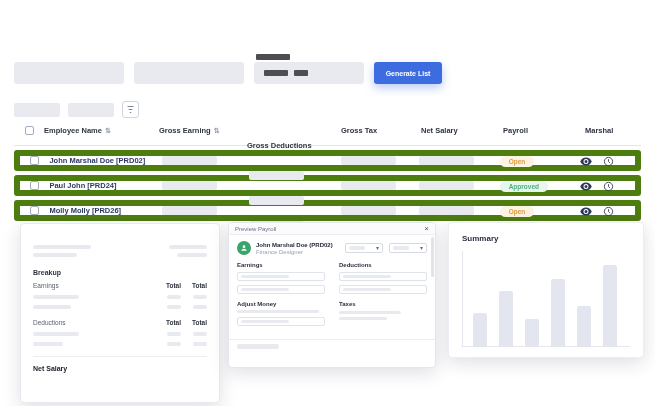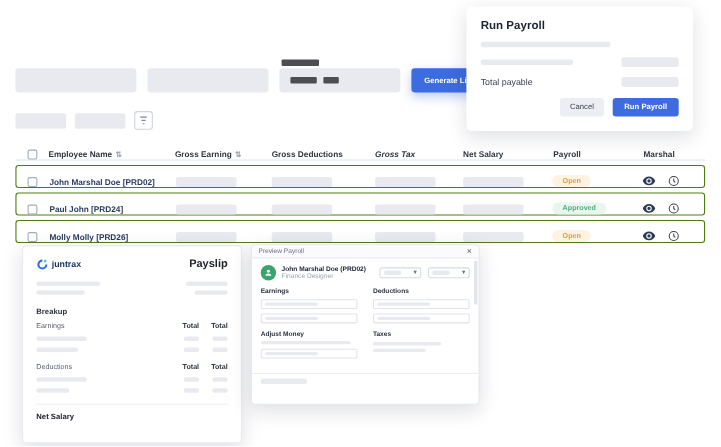--- a/index.html
+++ b/index.html
@@ -31,29 +31,29 @@
   .modal{left:424px;top:6px;width:206px;height:113px;padding:11px 13px;}
   .modal-title{font-size:10.5px;font-weight:bold;color:#1e2430;}
   .m-row{display:flex;justify-content:space-between;align-items:center;margin-top:9px;}
   .total-label{font-size:8px;color:#3a4152;}
   .m-actions{display:flex;justify-content:flex-end;gap:8px;margin-top:10px;}
   .m-actions .btn-ghost{width:40px;height:17px;}
   .m-actions .btn-primary{width:60px;height:17px;}
 
   
   .table{position:absolute;left:14px;top:126px;width:627px;}
-  .trow,.thead{display:flex;align-items:flex-end;}
+  .trow,.thead{display:flex;align-items:flex-start;}
   .thead{height:20px;font-size:7.5px;font-weight:bold;color:#2e3440;border-bottom:1px solid #e2e5ec;}
-  .trow{height:21px;margin-top:4px;border:1px solid #4d7c0f;border-radius:3px;background:#fff;}
+  .trow{height:21px;margin-top:4px;border:6px solid #4d7c0f;border-radius:3px;background:#fff;}
   .col{display:flex;align-items:center;}
   .col-check{width:30px;justify-content:center;}
   .col-name{width:115px;}
   .col-earn{width:88px;}
   .col-ded{width:94px;margin-top:15px;}
-  .col-tax{width:80px;font-style:italic;}
+  .col-tax{width:80px;}
   .col-net{width:82px;}
   .col-status{width:82px;}
   .col-action{width:56px;gap:11px;}
   .cb{width:9px;height:9px;border:1px solid #a3abbd;border-radius:2px;background:#fff;display:inline-block;cursor:pointer;}
   .sort{color:#9aa2b5;font-size:7px;margin-left:3px;cursor:pointer;}
   .emp-name{font-size:7.5px;font-weight:bold;color:#2b3a63;}
   .cell-sk{width:55px;height:9px;}
   .badge{font-size:6.5px;font-weight:bold;padding:2px 9px;border-radius:8px;}
   .badge[data-status="open"]{color:#dd9d3e;background:#fdf3e1;}
   .badge[data-status="approved"]{color:#4fae7f;background:#e8f6ee;}
@@ -126,38 +126,20 @@
   <div class="controls2">
     <div class="sk ctrl"></div>
     <div class="sk ctrl"></div>
     <div class="icon-btn">
       <svg width="9" height="9" viewBox="0 0 24 24" fill="none" stroke="#7d87a0" stroke-width="3">
         <path d="M4 4h16M7 12h10M10 20h4"></path>
       </svg>
     </div>
   </div>
 
-  <div class="card modal">
-    <div class="modal-title">Run Payroll</div>
-    <div class="m-row">
-      <div class="sk" style="width:118px;height:5px"></div>
-    </div>
-    <div class="m-row">
-      <div class="sk" style="width:84px;height:5px"></div>
-      <div class="sk" style="width:52px;height:9px"></div>
-    </div>
-    <div class="m-row">
-      <span class="total-label">Total payable</span>
-      <div class="sk" style="width:52px;height:9px"></div>
-    </div>
-    <div class="m-actions">
-      <button class="btn-ghost">Cancel</button>
-      <button class="btn-primary">Run Payroll</button>
-    </div>
-  </div>
 
   <div class="table">
     <div class="thead">
       <div class="col col-check">
           <span class="cb"></span>
         </div>
       <div class="col col-name">
         <span>Employee Name</span>
         <span class="sort">⇅</span>
       </div>
@@ -288,30 +270,20 @@
           <svg width="11" height="11" viewBox="0 0 24 24" fill="none" stroke="#3a3f4b" stroke-width="2">
               <circle cx="12" cy="12" r="9"></circle>
               <path d="M12 7v5l3 3"></path>
             </svg>
         </span>
       </div>
     </div>
   </div>
 
   <div class="card payslip">
-    <div class="ps-head">
-      <div class="brand">
-        <svg width="11" height="11" viewBox="0 0 24 24">
-          <path d="M12 2a10 10 0 1010 10h-4.2a5.8 5.8 0 11-5.8-5.8z" fill="#2f6fe4"></path>
-          <circle cx="17.5" cy="5" r="3" fill="#7cb4ee"></circle>
-        </svg>
-        <span>juntrax</span>
-      </div>
-      <div class="ps-title">Payslip</div>
-    </div>
     <div class="ps-meta">
       <div class="stack">
         <span class="sk w58"></span>
         <span class="sk w44"></span>
       </div>
       <div class="stack right">
         <span class="sk w38"></span>
         <span class="sk w30"></span>
       </div>
     </div>
@@ -439,14 +411,25 @@
           <div class="sk" style="width:62px;height:3px;margin-top:4px"></div>
           <div class="sk" style="width:48px;height:3px;margin-top:3px"></div>
         </div>
       </div>
     </div>
     <div class="pv-footer">
       <div class="sk" style="width:42px;height:5px"></div>
     </div>
   </div>
 
+  <div class="card summary">
+    <div class="sum-title">Summary</div>
+    <div class="chart">
+        <div class="bar" style="height: 33px;"></div>
+        <div class="bar" style="height: 55px;"></div>
+        <div class="bar" style="height: 27px;"></div>
+        <div class="bar" style="height: 67px;"></div>
+        <div class="bar" style="height: 40px;"></div>
+        <div class="bar" style="height: 81px;"></div>
+      </div>
+  </div>
 
 </div>
 
 </body></html>

